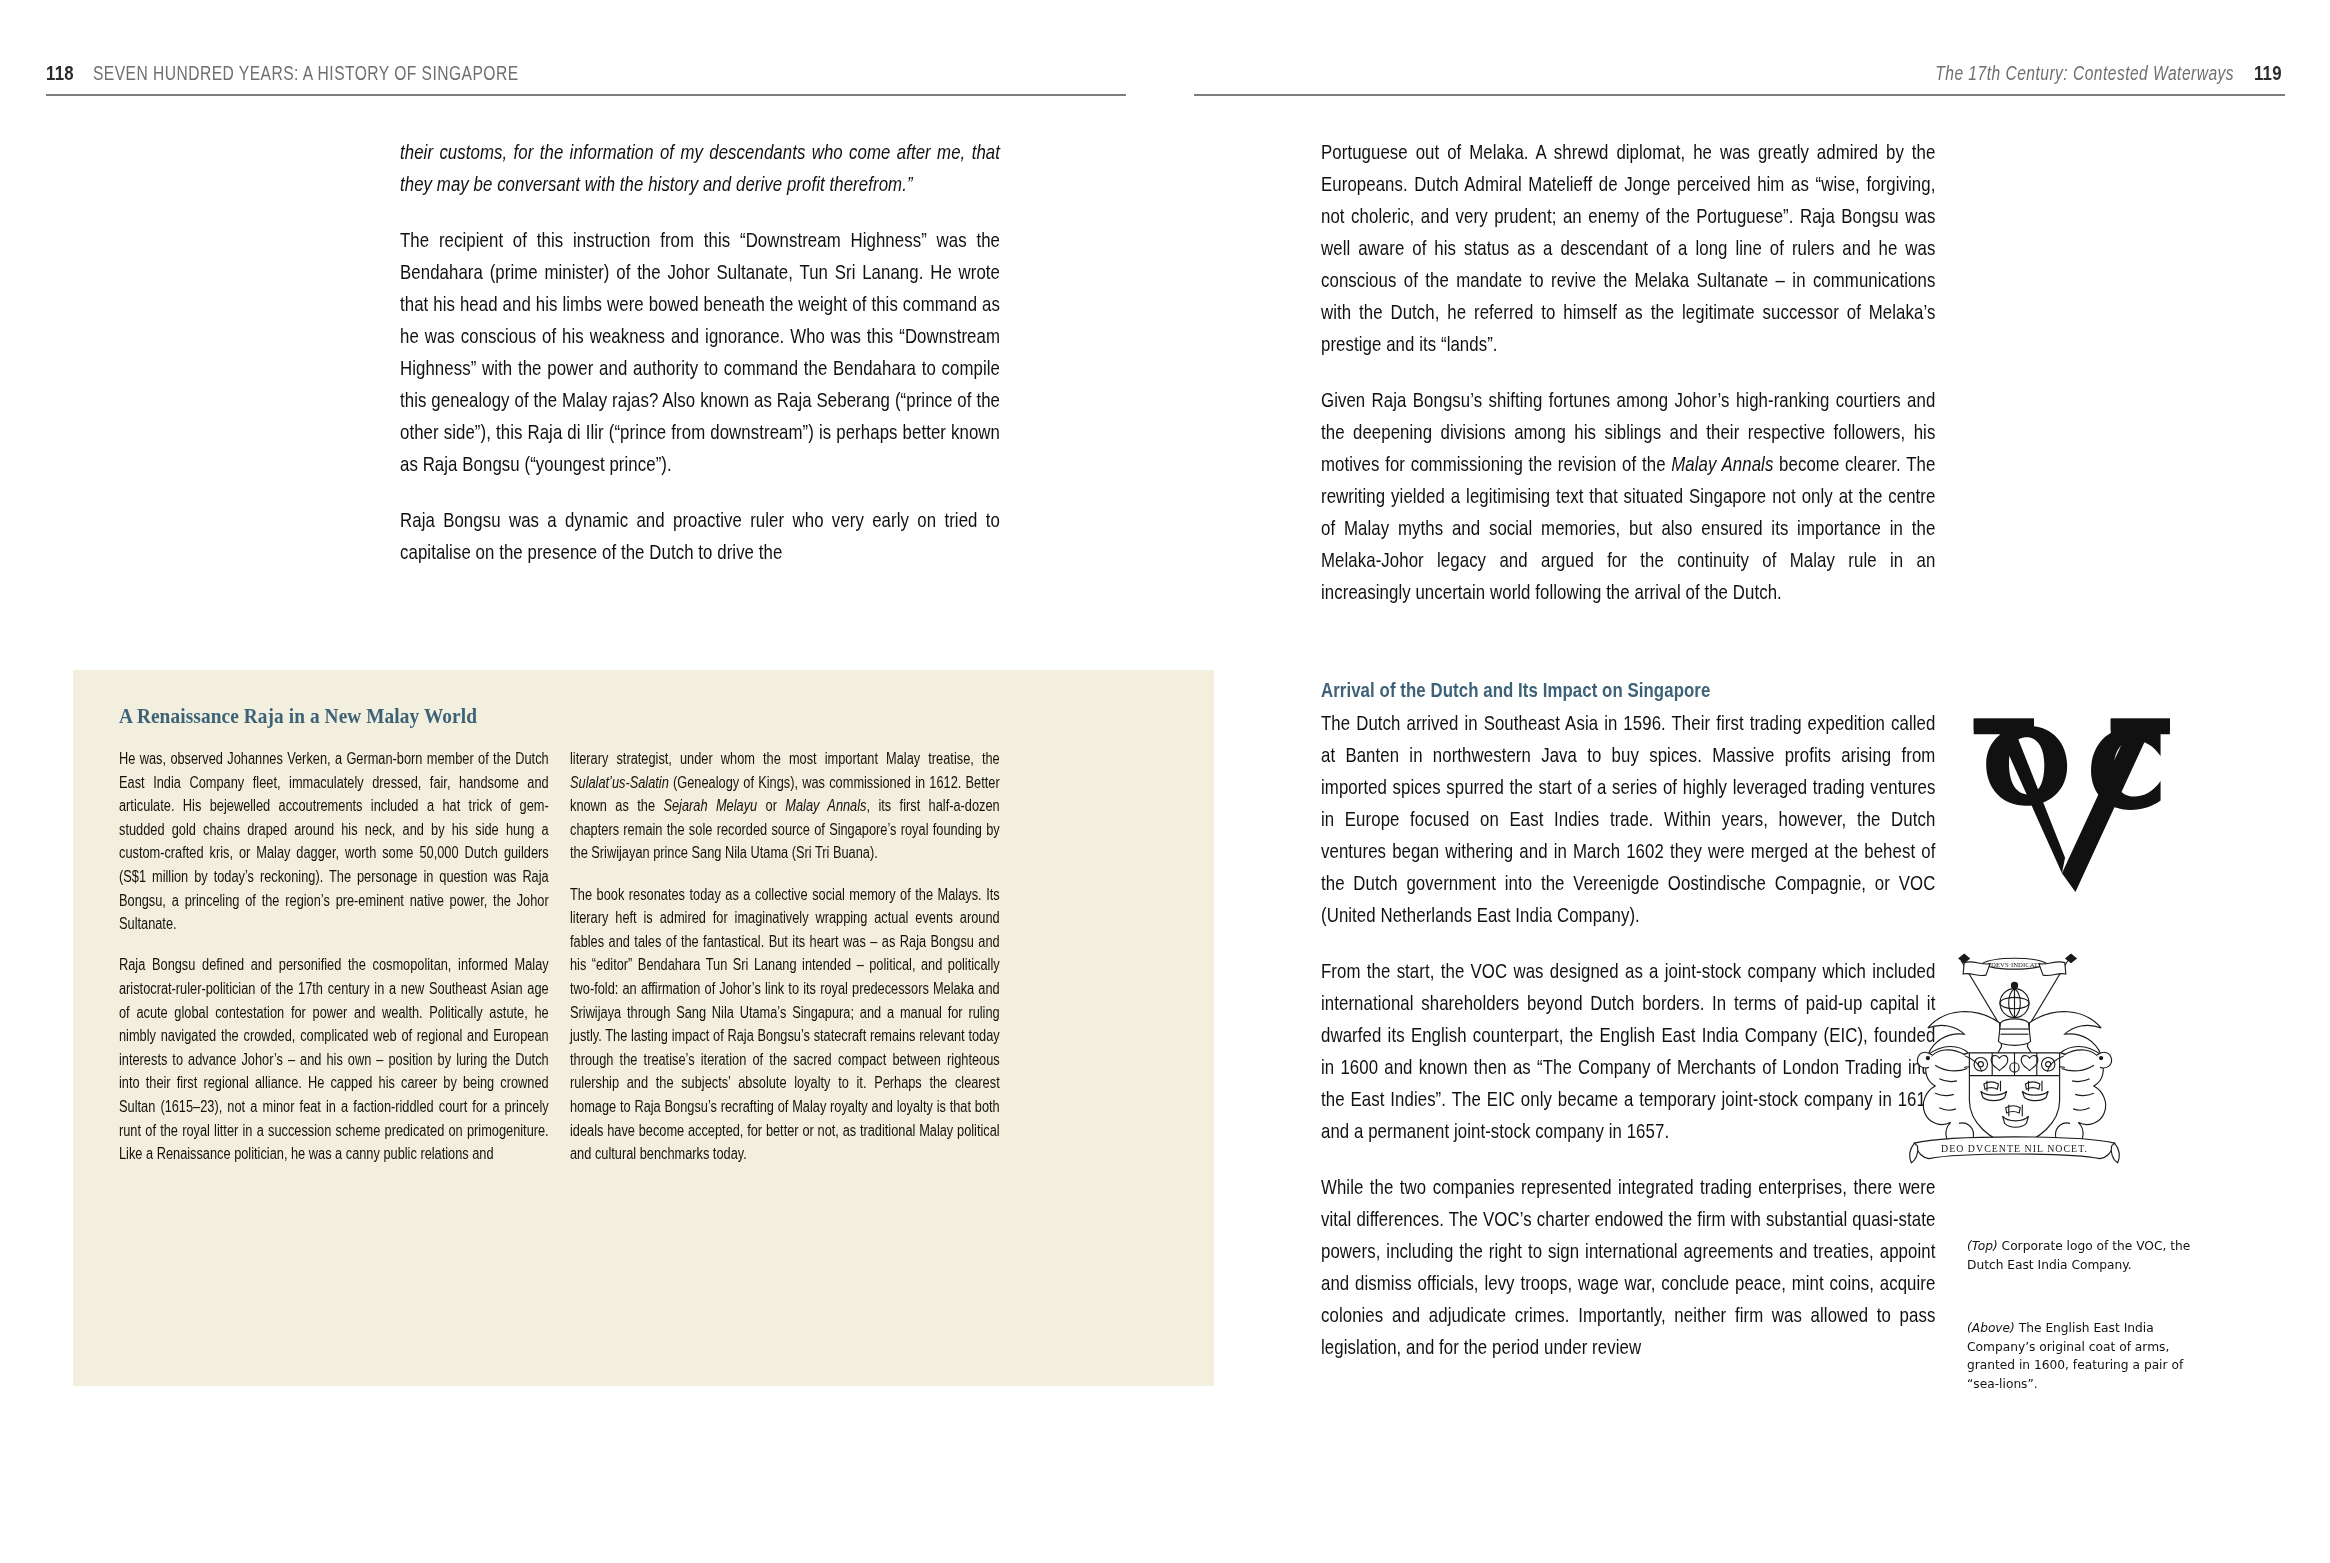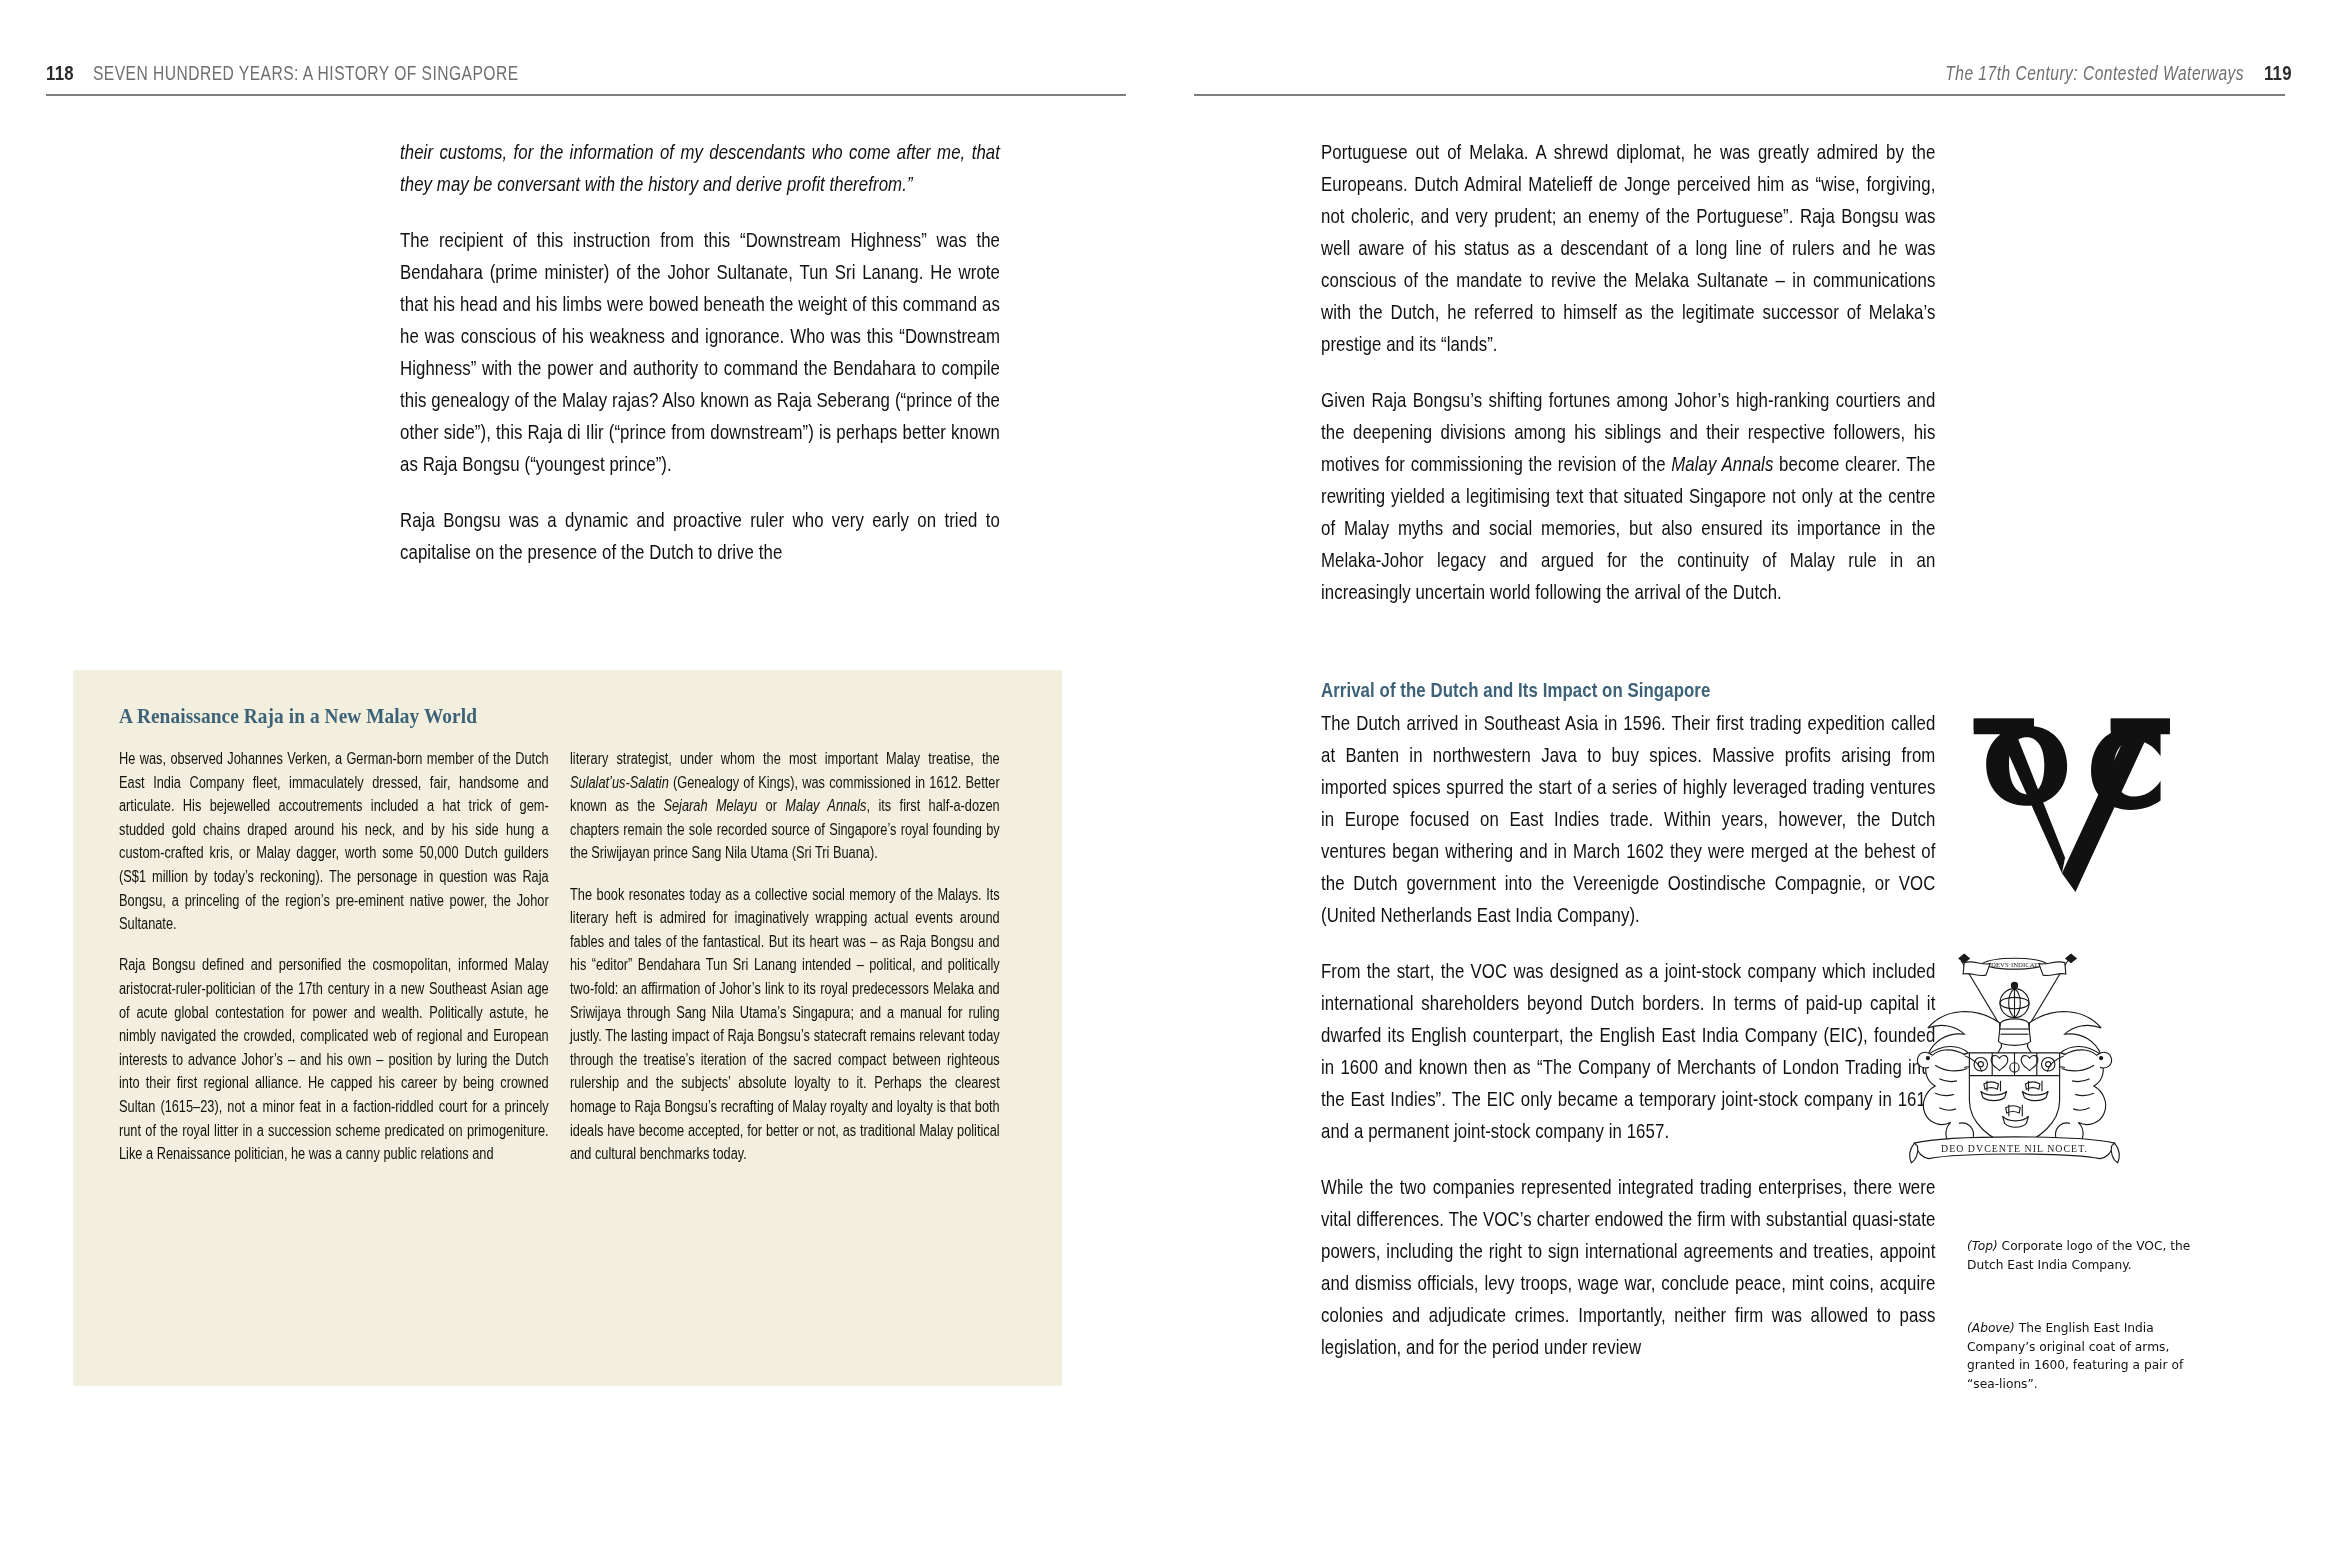--- a/index.html
+++ b/index.html
@@ -9,21 +9,21 @@
     font-family:"Liberation Sans", sans-serif;
     -webkit-font-smoothing:antialiased;
   }
 
   
   .spread{position:absolute;inset:0;background:#fff;}
 
   
   .runhead{position:absolute;top:61px;height:32px;display:flex;align-items:baseline;}
   .runhead.left{left:46px;}
-  .runhead.right{right:38px;}
+  .runhead.right{right:48px;}
   .folio{
     font-size:21px;font-weight:700;color:#2b2b2b;letter-spacing:0.3px;
     font-family:"Liberation Sans Narrow","Liberation Sans",sans-serif;
     transform:scaleX(.80);transform-origin:left bottom;
   }
   .folio.r{transform-origin:right bottom;}
   .runtitle{
     font-size:20px;color:#6f6f6f;letter-spacing:0.6px;
     font-family:"Liberation Sans Narrow","Liberation Sans",sans-serif;
     transform:scaleX(.78);transform-origin:left bottom;white-space:nowrap;
@@ -53,21 +53,21 @@
   #right-col-2{left:1321px;top:676px;width:768px;}
 
   .sectionhead{
     font-family:"Liberation Sans Narrow","Liberation Sans",sans-serif;
     font-weight:700;color:#3d6277;font-size:21px;line-height:28px;
     margin:0 0 3.1px 0;letter-spacing:0.1px;
   }
 
   
   #feature-box{
-    position:absolute;left:73px;top:670px;width:989px;height:716px;
+    position:absolute;left:73px;top:670px;width:1141px;height:716px;
     background:#f2efdf;
   }
   #feature-title{
     position:absolute;left:46px;top:33px;width:882px;
     font-family:"Liberation Serif","DejaVu Serif",serif;
     font-weight:700;color:#3d6277;font-size:21px;line-height:26px;
     transform:scaleX(.92);transform-origin:left top;
     letter-spacing:0.1px;
   }
   .boxcol{

